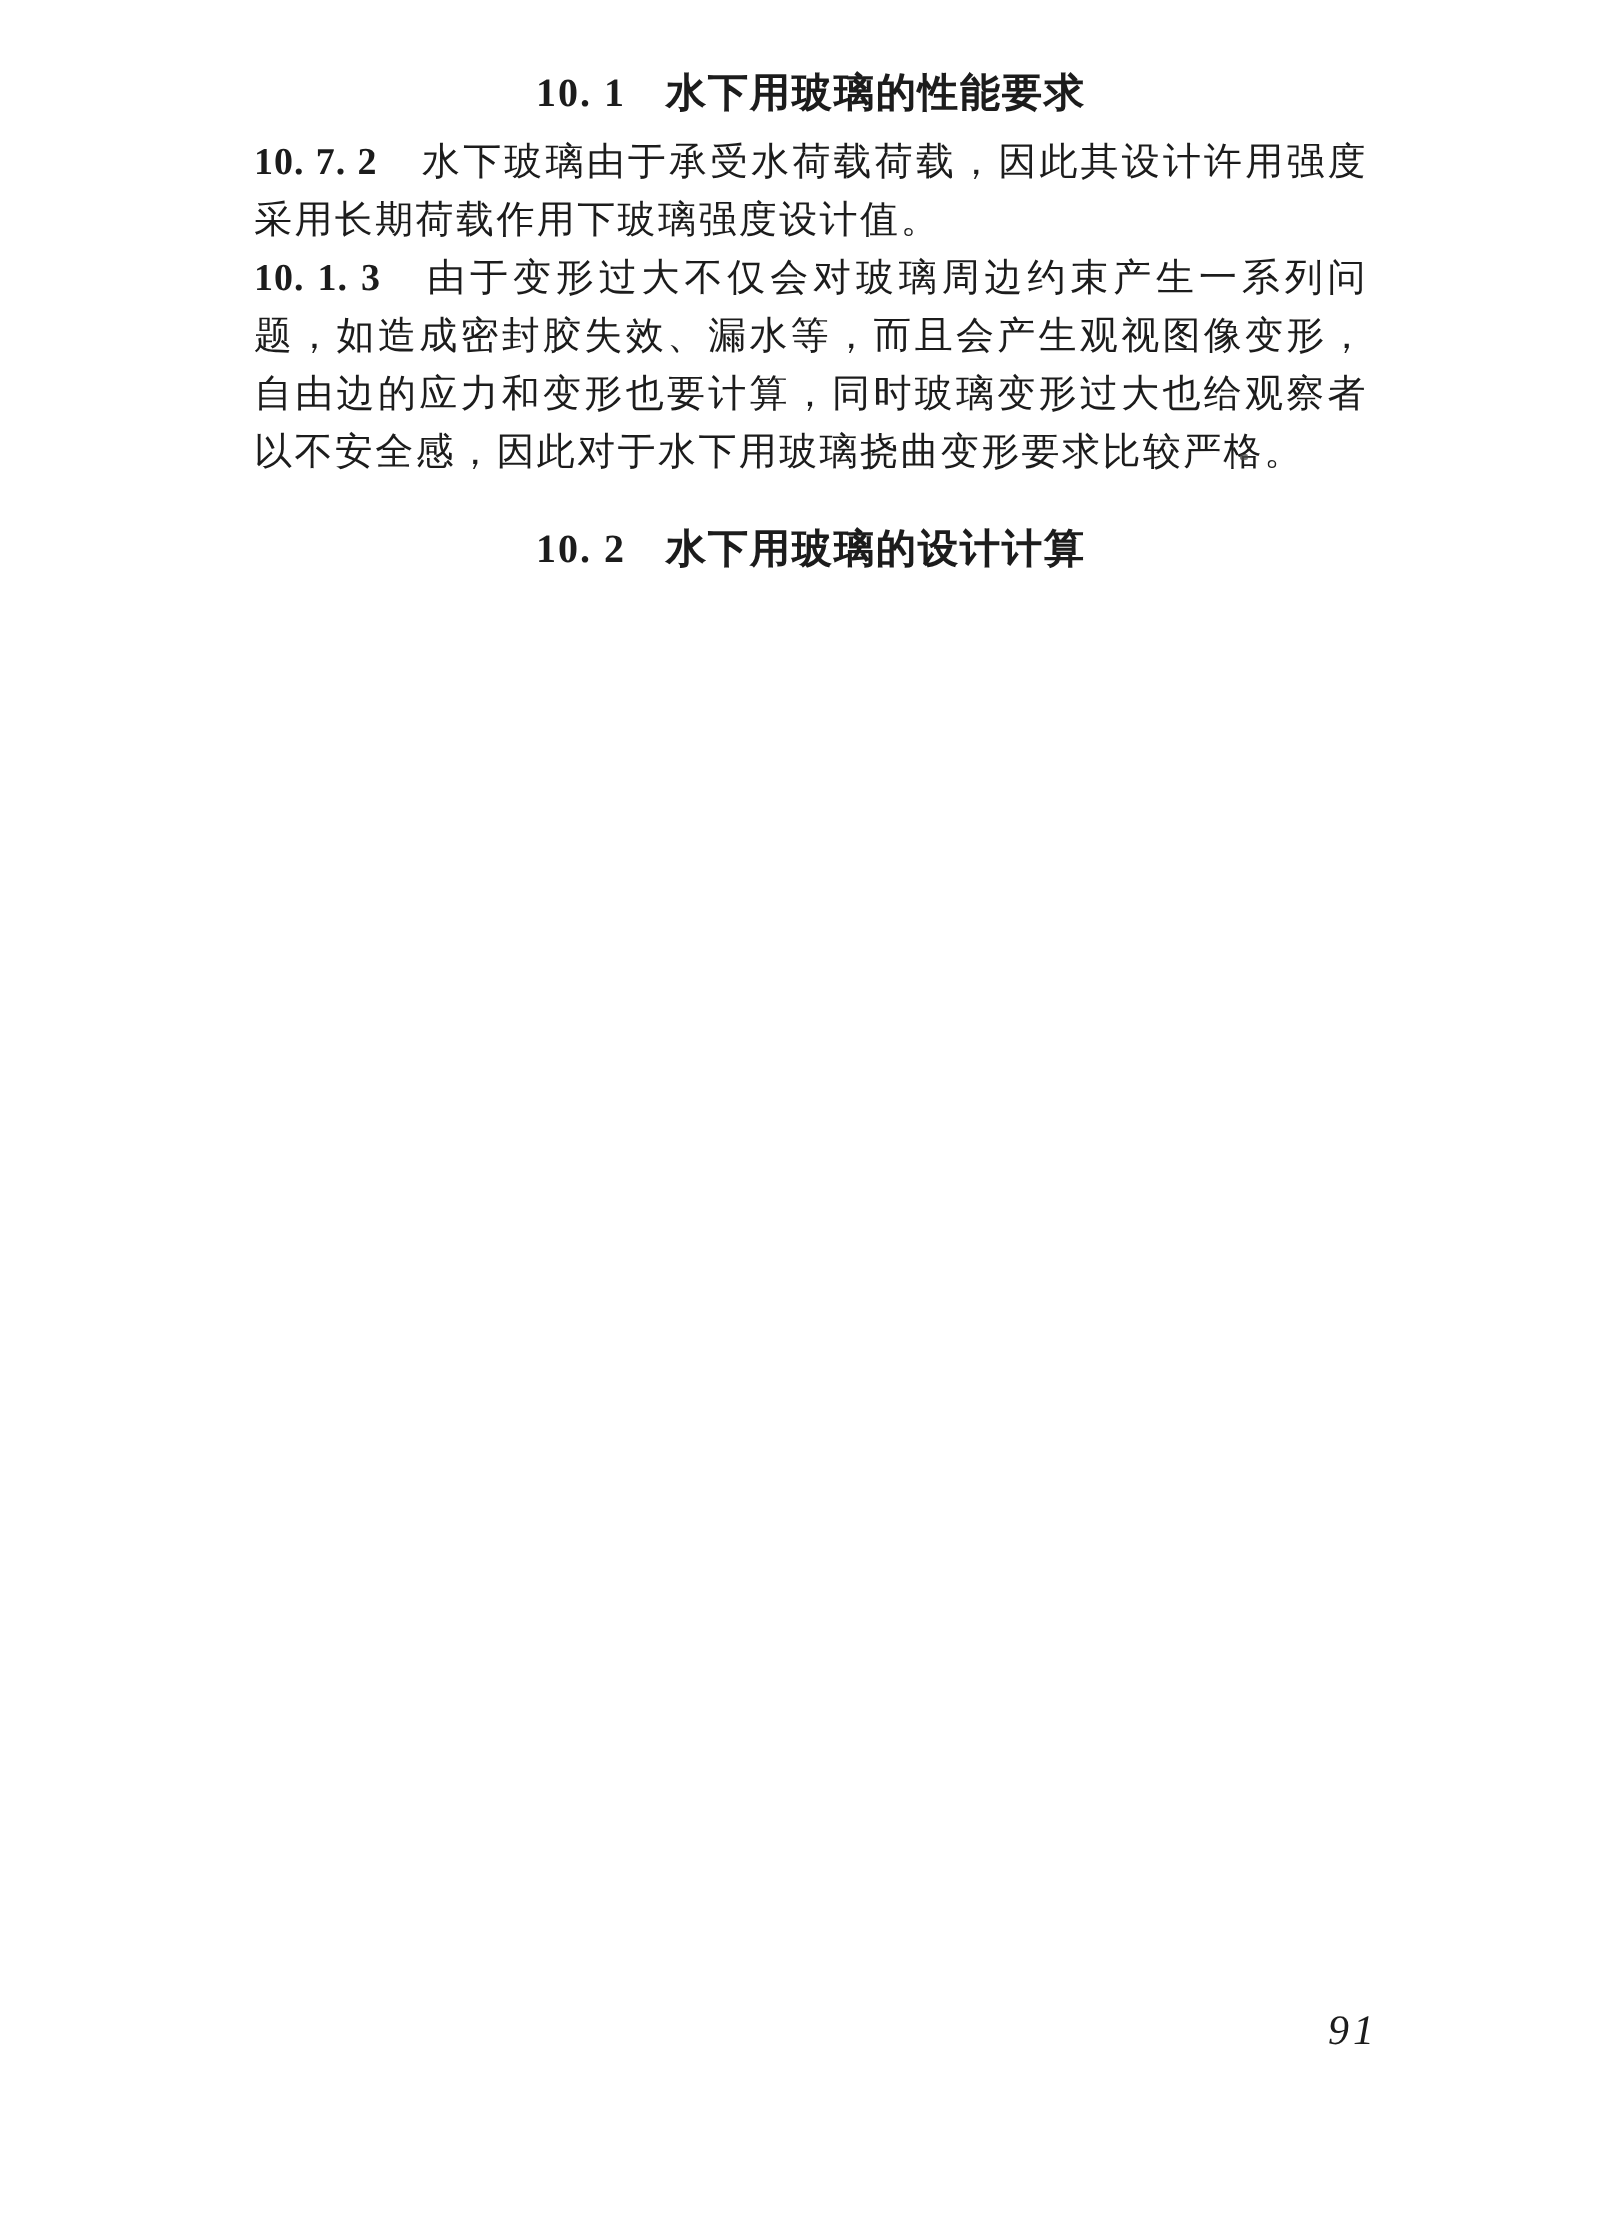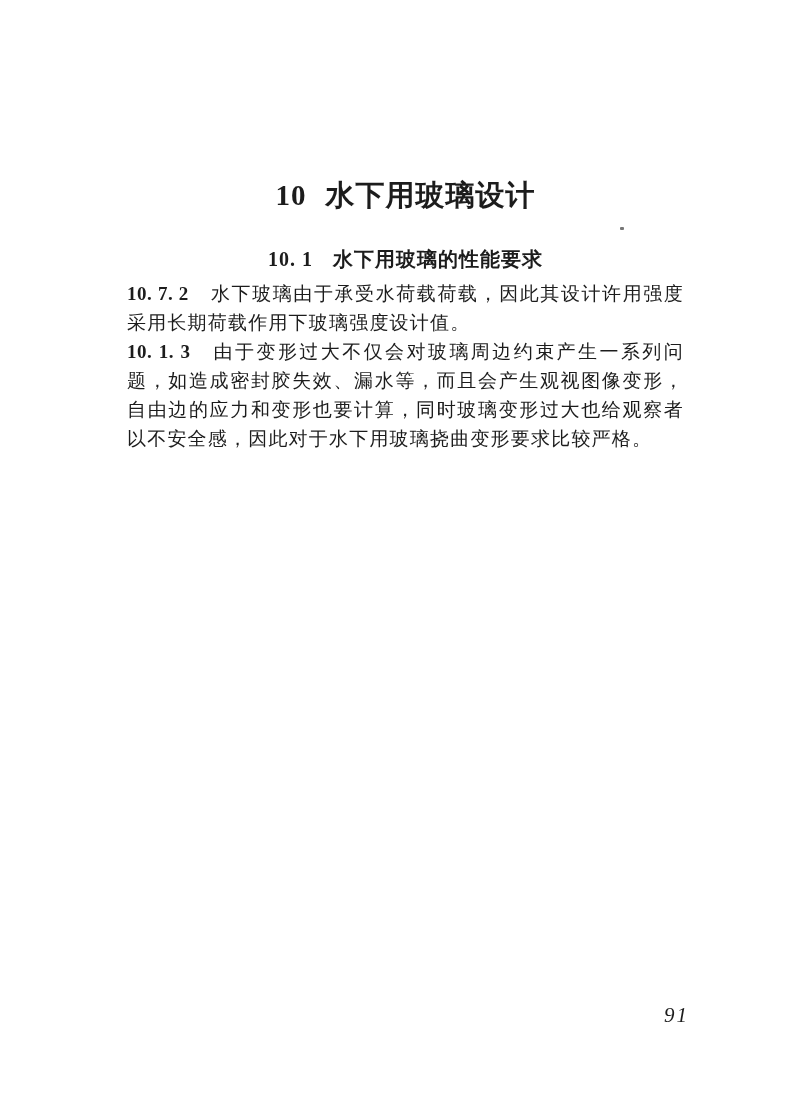--- a/index.html
+++ b/index.html
@@ -88,37 +88,37 @@
     opacity: 0.75;
     border-radius: 1px;
   }
 </style>
 </head>
 <body>
 
 <div class="page">
   <div class="content">
 
-    <h1 class="chapter-heading">
-      <span class="ch-num">10</span><span class="ch-title">水下用玻璃设计</span>
-    </h1>
 
     <h2 class="section-heading sh1">
       <span class="sec-num">10. 1</span><span class="sec-title">水下用玻璃的性能要求</span>
     </h2>
 
 
     <p class="clause">
       <span class="clause-num">10. 7. 2</span><span class="clause-text">水下玻璃由于承受水荷载荷载，因此其设计许用强度采用长期荷载作用下玻璃强度设计值。</span>
     </p>
 
     <p class="clause">
       <span class="clause-num">10. 1. 3</span><span class="clause-text">由于变形过大不仅会对玻璃周边约束产生一系列问题，如造成密封胶失效、漏水等，而且会产生观视图像变形，自由边的应力和变形也要计算，同时玻璃变形过大也给观察者以不安全感，因此对于水下用玻璃挠曲变形要求比较严格。</span>
     </p>
 
+    <h2 class="section-heading sh2">
+      <span class="sec-num">10. 2</span><span class="sec-title">水下用玻璃的设计计算</span>
+    </h2>
 
 
   </div>
 
   <div class="speck"></div>
 
   <div class="page-number">91</div>
 </div>
 
 </body></html>

